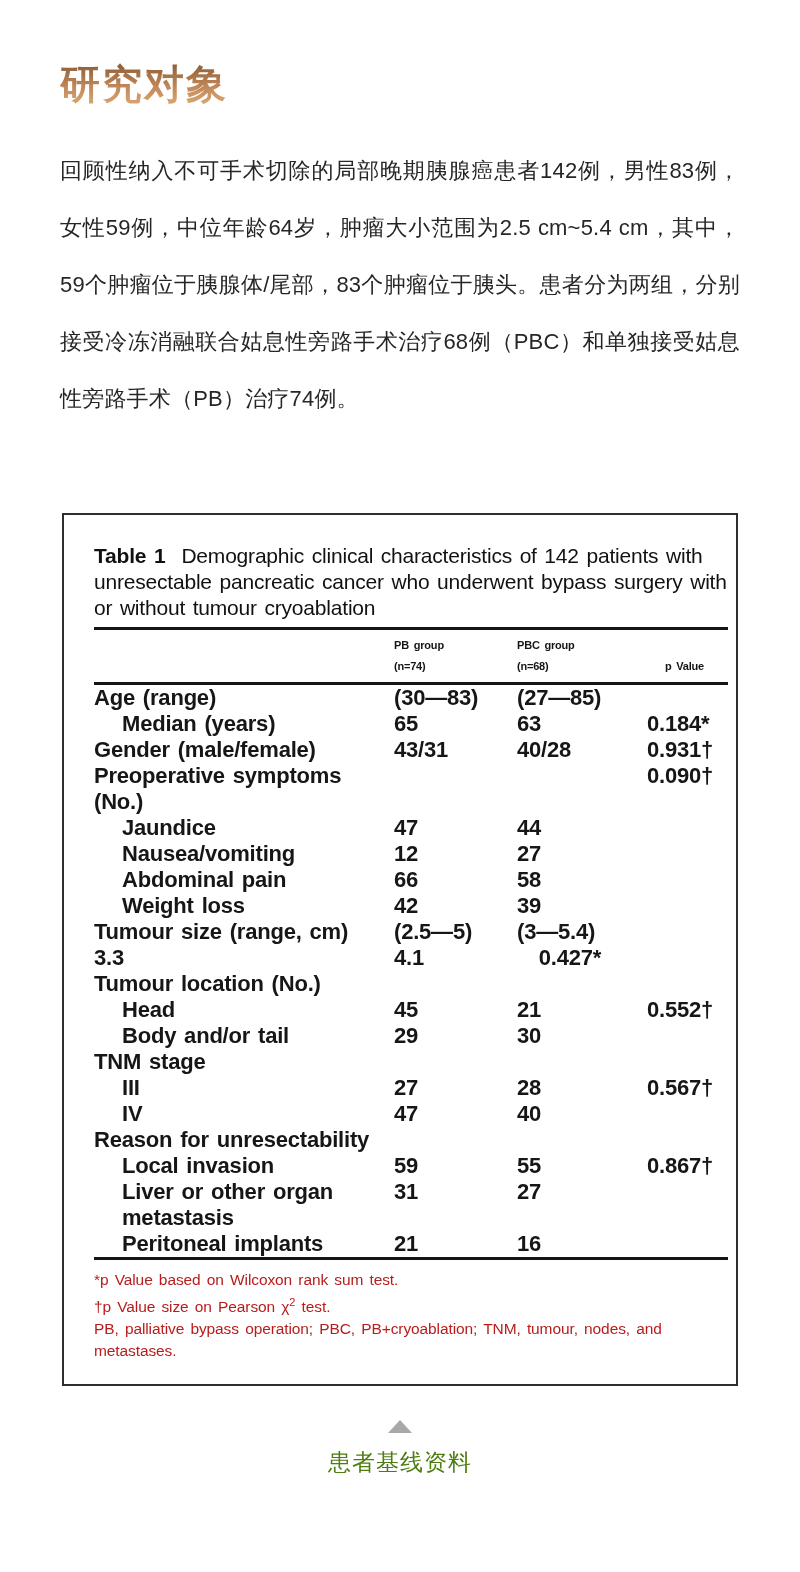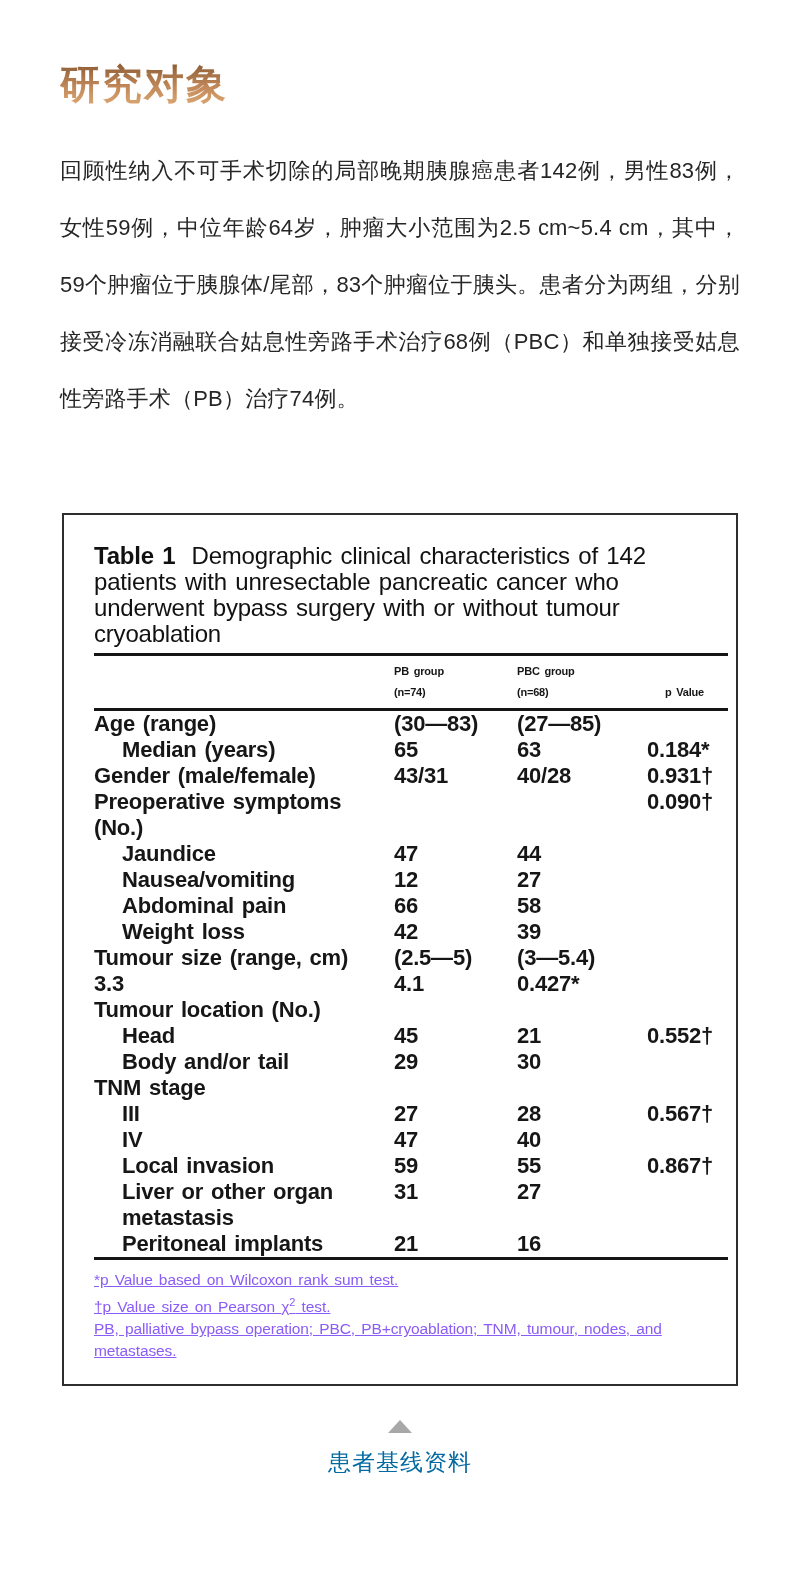--- a/index.html
+++ b/index.html
@@ -45,67 +45,66 @@
   .table-box {
     margin-top: 86px;
     margin-left: 2px;
     width: 676px;
     border: 2px solid #2e2e2e;
     padding: 28px 8px 22px 30px;
     color: #161616;
     letter-spacing: -0.2px;
     word-spacing: 2px;
   }
-  .t-title { font-size: 24px; line-height: 26px; color: #111; }
+  .t-title { font-size: 21px; line-height: 26px; color: #111; }
   .t-title .t-label { font-weight: 700; margin-right: 16px; }
   .rule { height: 3px; background: #151515; }
   .rule-top { margin-top: 6px; }
   .thead {
     display: grid;
     grid-template-columns: 300px 123px 130px 1fr;
     padding: 5px 0 5px;
     font-weight: 700;
     font-size: 11px;
     line-height: 21px;
   }
   .thead .c3 { align-self: end; text-align: right; padding-right: 24px; }
   .trow {
     display: grid;
     grid-template-columns: 300px 123px 130px 1fr;
     font-weight: 700;
     font-size: 22px;
     line-height: 26px;
   }
   .trow .c0.ind { padding-left: 28px; }
-  .trow .c3 { text-align: left; padding-right: 24px; }
+  .trow .c3 { text-align: center; padding-right: 24px; }
   .footnotes {
     margin-top: 9px;
     font-size: 15.5px;
     line-height: 22px;
-    color: #8b5cf6;
+    color: #b91c1c;
     padding-right: 20px;
     letter-spacing: -0.1px;
-    text-decoration: underline;
   }
   .footnotes sup { font-size: 11px; }
 
   
   .footer { margin-top: 34px; padding-bottom: 34px; text-align: center; }
   .tri {
     width: 0; height: 0;
     margin: 0 auto;
     border-left: 12px solid transparent;
     border-right: 12px solid transparent;
     border-bottom: 13px solid #a8a8a8;
   }
   .footer-label {
     margin-top: 14px;
     font-size: 23px;
     letter-spacing: 1px;
-    color: #0369a1;
+    color: #4d7c0f;
   }
 </style>
 </head>
 <body>
 
 <div class="page">
 
   <h1 class="heading">研究对象</h1>
 
   <p class="intro">回顾性纳入不可手术切除的局部晚期胰腺癌患者142例，男性83例，女性59例，中位年龄64岁，肿瘤大小范围为2.5 cm~5.4 cm，其中，59个肿瘤位于胰腺体/尾部，83个肿瘤位于胰头。患者分为两组，分别接受冷冻消融联合姑息性旁路手术治疗68例（PBC）和单独接受姑息性旁路手术（PB）治疗74例。</p>
@@ -222,20 +221,21 @@
           <div class="c2">28</div>
           <div class="c3">0.567†</div>
         </div>
         <div class="trow">
           <div class="c0 ind">IV</div>
           <div class="c1">47</div>
           <div class="c2">40</div>
           <div class="c3"></div>
         </div>
         <div class="trow">
+          <div class="c0">Reason for unresectability</div>
           <div class="c1"></div>
           <div class="c2"></div>
           <div class="c3"></div>
         </div>
         <div class="trow">
           <div class="c0 ind">Local invasion</div>
           <div class="c1">59</div>
           <div class="c2">55</div>
           <div class="c3">0.867†</div>
         </div>

